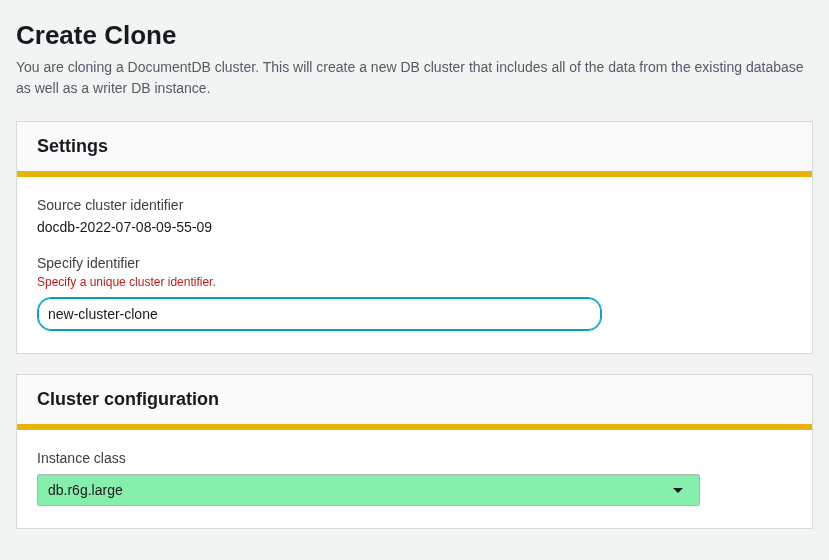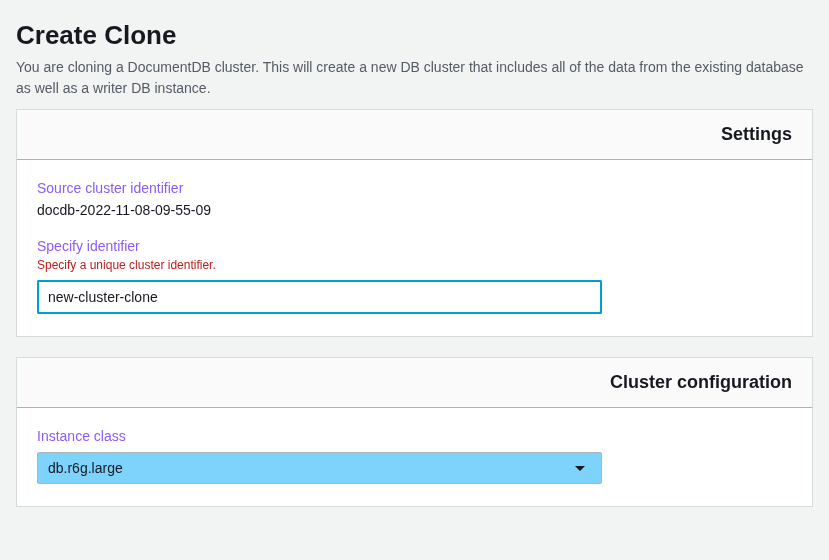--- a/index.html
+++ b/index.html
@@ -22,82 +22,81 @@
     font-size: 26px;
     font-weight: 700;
     color: #16191f;
     margin-bottom: 6px;
   }
   .page-desc {
     font-size: 14px;
     color: #545b64;
     line-height: 1.5;
     max-width: 790px;
-    margin-bottom: 10px;
+    margin-bottom: 22px;
   }
   .panel {
     background: #fff;
     border: 1px solid #d5dbdb;
     margin-bottom: 20px;
   }
   .panel-header {
     padding: 14px 20px;
     background: #fafafa;
-    border-bottom: 1px solid #eab308;
-    text-align: right;
+    border-bottom: 6px solid #eab308;
   }
   .panel-header h2 {
     font-size: 18px;
     font-weight: 700;
     color: #16191f;
   }
   .panel-body {
     padding: 20px 20px 22px 20px;
   }
   .field {
     margin-bottom: 20px;
   }
   .field:last-child {
     margin-bottom: 0;
   }
   .field-label {
     font-size: 14px;
-    color: #8b5cf6;
+    color: #404040;
     display: block;
     margin-bottom: 4px;
   }
   .field-value-static {
     font-size: 14px;
     color: #16191f;
     margin-top: 6px;
   }
   .field-hint {
     font-size: 12px;
     color: #b91c1c;
     margin-top: 1px;
     margin-bottom: 8px;
   }
   .text-input {
     width: 565px;
     height: 34px;
     border: 1px solid #00a1c9;
-    border-radius: 1px;
+    border-radius: 14px;
     padding: 6px 10px;
     font-size: 14px;
     font-family: inherit;
     color: #16191f;
     outline: none;
     box-shadow: 0 0 0 1px #00a1c9 inset;
   }
   .select-box {
-    width: 565px;
+    width: 663px;
     border: 1px solid #aab7b8;
     border-radius: 2px;
     padding: 6px 10px 6px 10px;
-    background: #7dd3fc;
+    background: #86efac;
     cursor: pointer;
     display: flex;
     align-items: center;
     justify-content: space-between;
   }
   .select-text .line1 {
     font-size: 14px;
     color: #16191f;
     line-height: 1.3;
   }
@@ -125,21 +124,21 @@
   <h1 class="page-title">Create Clone</h1>
   <p class="page-desc">You are cloning a DocumentDB cluster. This will create a new DB cluster that includes all of the data from the existing database as well as a writer DB instance.</p>
 
   <div class="panel">
     <div class="panel-header">
       <h2>Settings</h2>
     </div>
     <div class="panel-body">
       <div class="field">
         <label class="field-label">Source cluster identifier</label>
-        <div class="field-value-static">docdb-2022-11-08-09-55-09</div>
+        <div class="field-value-static">docdb-2022-07-08-09-55-09</div>
       </div>
       <div class="field">
         <label class="field-label">Specify identifier</label>
         <div class="field-hint">Specify a unique cluster identifier.</div>
         <input type="text" class="text-input" value="new-cluster-clone" style="">
       </div>
     </div>
   </div>
 
   <div class="panel">

